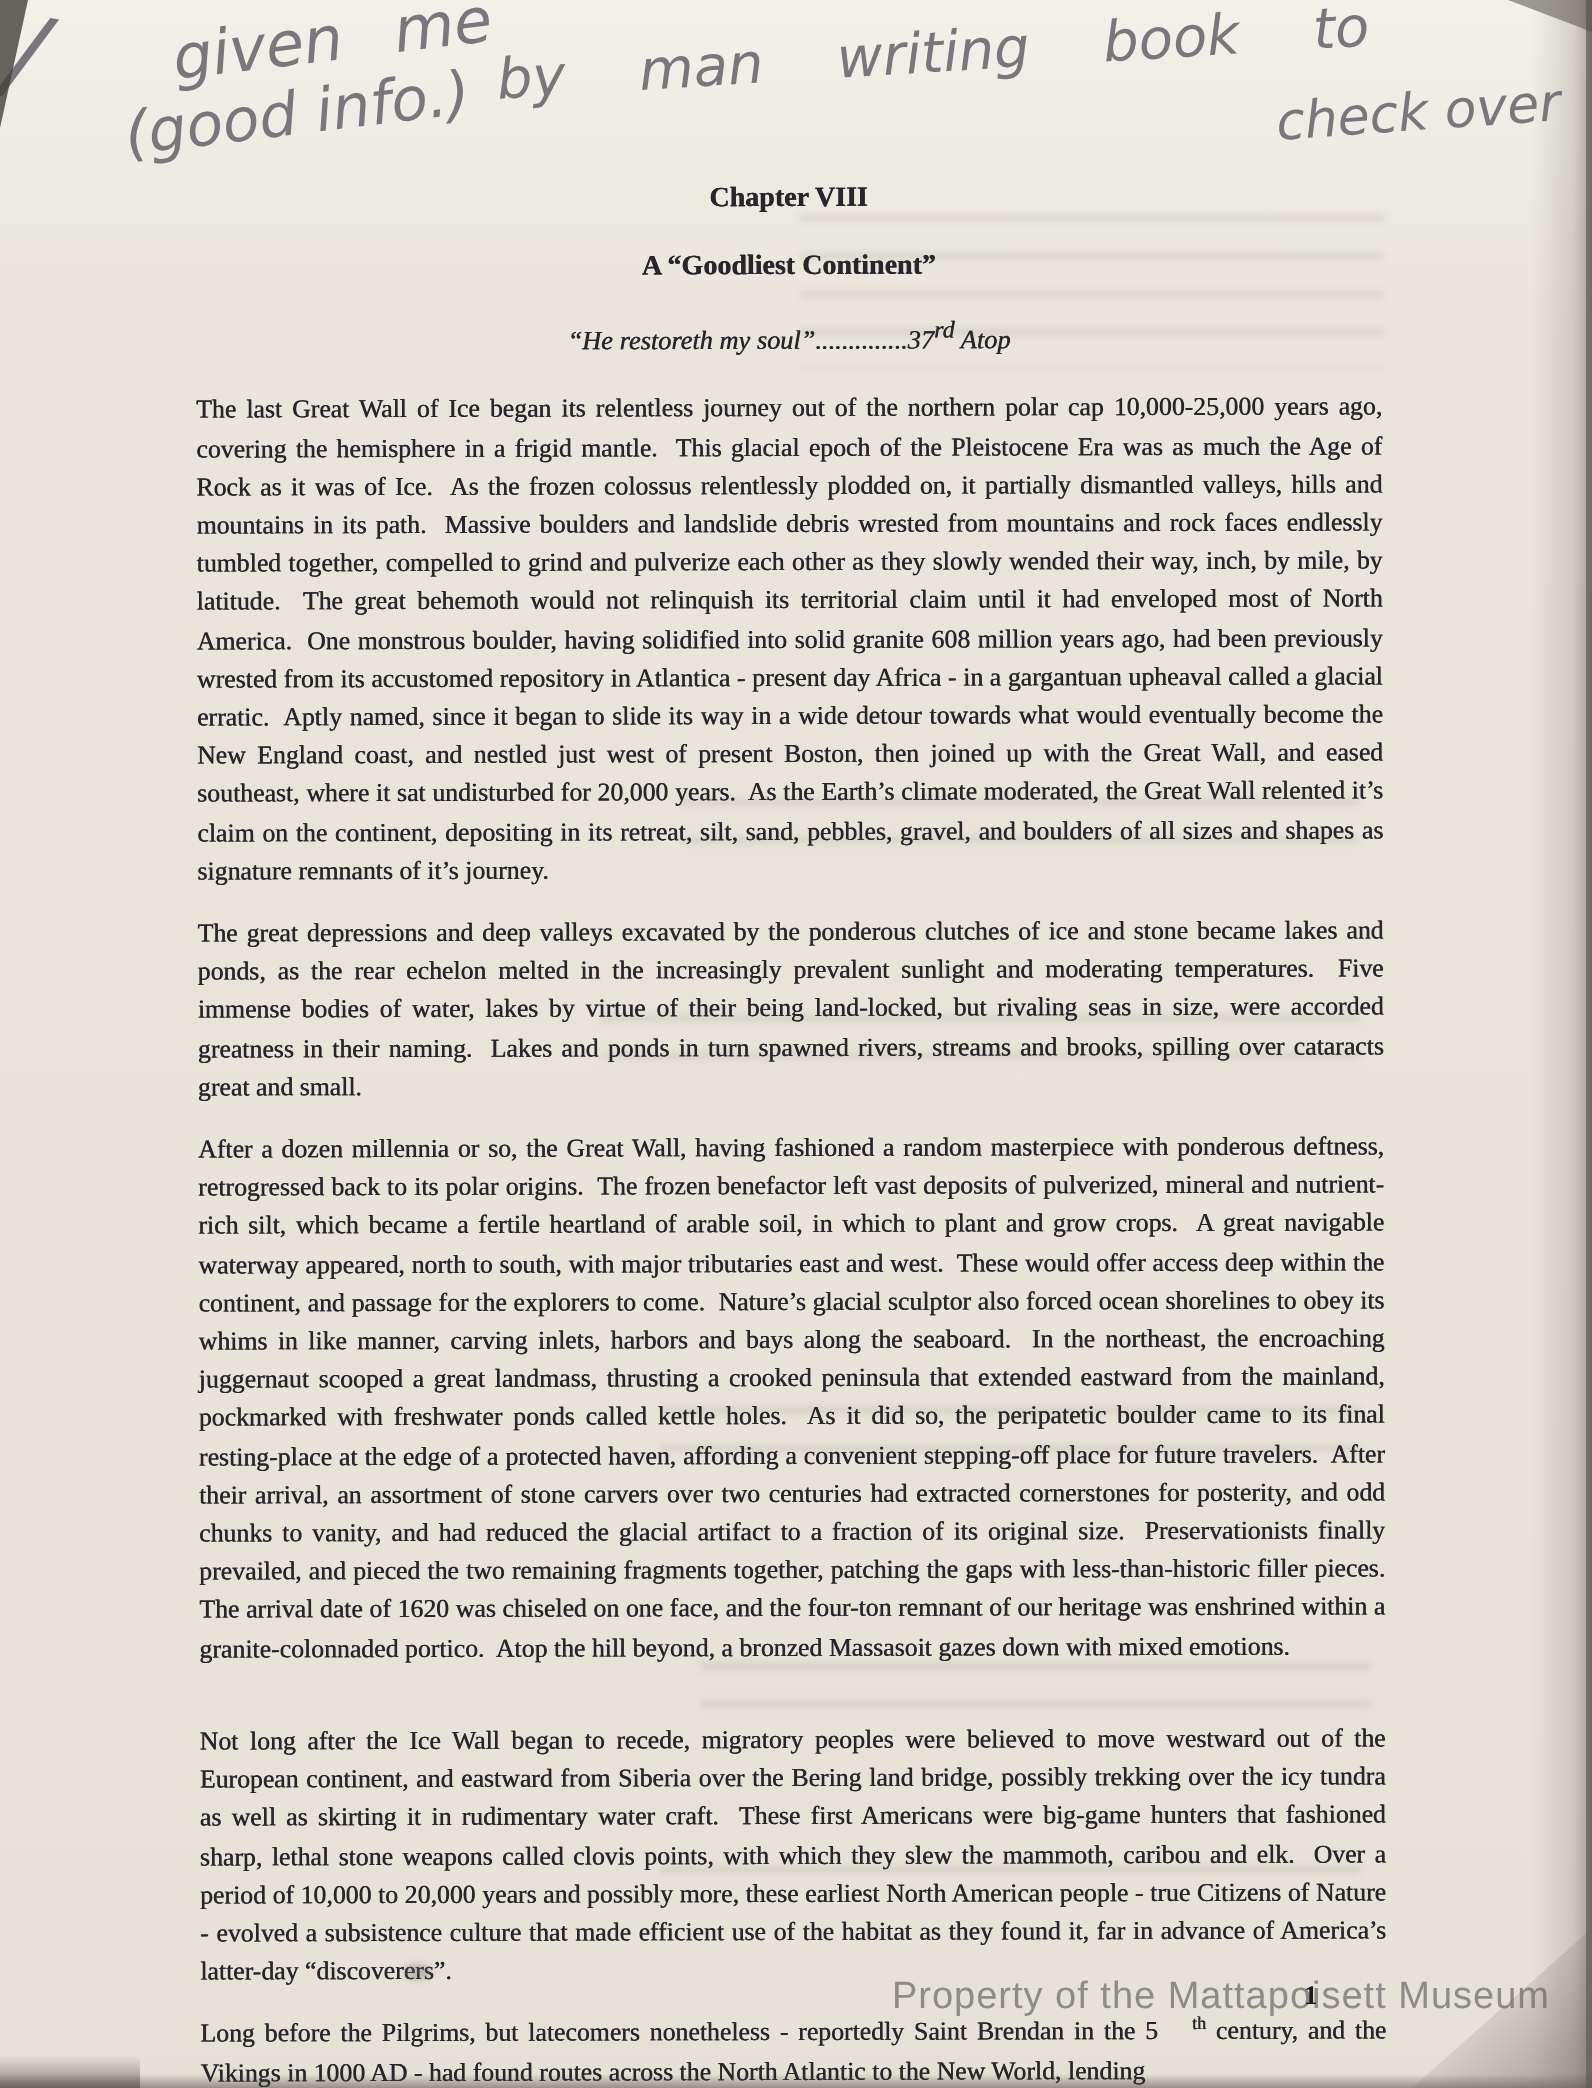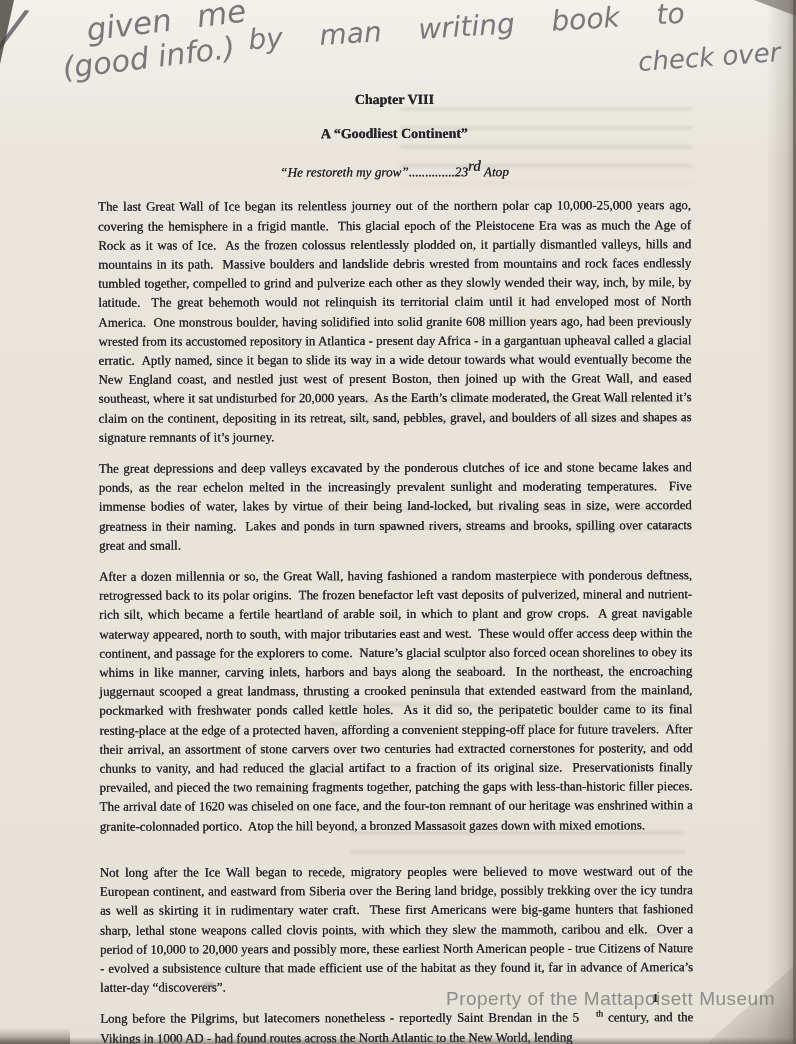--- a/index.html
+++ b/index.html
@@ -36,21 +36,21 @@
   .hw-a{left:86px;top:2px;font-size:31px;transform:rotate(-7deg);word-spacing:16px;}
   .hw-b{left:62px;top:40px;font-size:30px;transform:rotate(-7deg);}
   .hw-c{left:248px;top:10px;font-size:28px;transform:rotate(-3.5deg);word-spacing:28px;}
   .hw-d{left:638px;top:42px;font-size:26px;transform:rotate(-4deg);}
   
   .doc{position:absolute;left:99px;top:92px;width:593px;color:#26262b;
     transform:rotate(-0.15deg);text-shadow:0.25px 0 0 currentColor;}
   .doc .chapter{font-size:14px;font-weight:bold;text-align:center;margin:0 0 18px 0;}
   .doc .title{font-size:14px;font-weight:bold;text-align:center;margin:0 0 16px 0;}
   .doc .epigraph{font-size:13.2px;font-style:italic;text-align:center;margin:0 0 17px 0;}
-  .doc .epigraph sup{font-size:15px;}
+  .doc .epigraph sup{font-size:12px;}
   .doc p{font-size:12.9px;line-height:19.2px;text-align:justify;margin:0 0 12px 0;white-space:pre-wrap;}
   .doc p.gap-before{margin-top:27px;}
   .doc p sup{font-size:9px;line-height:0;padding-left:17px;}
   
   .watermark{position:absolute;left:0;top:988px;width:775px;text-align:right;
     font-family:"Liberation Sans","DejaVu Sans",sans-serif;font-size:19px;
     color:#8d8c8a;letter-spacing:.5px;}
   .page-number{position:absolute;left:652px;top:990px;font-size:13.5px;
     color:#1c1c1e;font-family:"Liberation Serif",serif;font-weight:bold;}
 </style>
@@ -68,21 +68,21 @@
 
   <div class="hw hw-tick">/</div>
   <div class="hw hw-a">given me</div>
   <div class="hw hw-b">(good info.)</div>
   <div class="hw hw-c">by man writing book to</div>
   <div class="hw hw-d">check over</div>
 
   <div class="doc">
     <div class="chapter">Chapter VIII</div>
     <div class="title">A “Goodliest Continent”</div>
-    <div class="epigraph"><span>“He restoreth my grow”..............</span><span>23</span><sup>rd</sup><span> Atop</span></div>
+    <div class="epigraph"><span>“He restoreth my soul”..............</span><span>37</span><sup>rd</sup><span> Atop</span></div>
 
     <p>The last Great Wall of Ice began its relentless journey out of the northern polar cap 10,000-25,000 years ago, covering the hemisphere in a frigid mantle.  This glacial epoch of the Pleistocene Era was as much the Age of Rock as it was of Ice.  As the frozen colossus relentlessly plodded on, it partially dismantled valleys, hills and mountains in its path.  Massive boulders and landslide debris wrested from mountains and rock faces endlessly tumbled together, compelled to grind and pulverize each other as they slowly wended their way, inch, by mile, by latitude.  The great behemoth would not relinquish its territorial claim until it had enveloped most of North America.  One monstrous boulder, having solidified into solid granite 608 million years ago, had been previously wrested from its accustomed repository in Atlantica - present day Africa - in a gargantuan upheaval called a glacial erratic.  Aptly named, since it began to slide its way in a wide detour towards what would eventually become the New England coast, and nestled just west of present Boston, then joined up with the Great Wall, and eased southeast, where it sat undisturbed for 20,000 years.  As the Earth’s climate moderated, the Great Wall relented it’s claim on the continent, depositing in its retreat, silt, sand, pebbles, gravel, and boulders of all sizes and shapes as signature remnants of it’s journey.</p>
     <p>The great depressions and deep valleys excavated by the ponderous clutches of ice and stone became lakes and ponds, as the rear echelon melted in the increasingly prevalent sunlight and moderating temperatures.  Five immense bodies of water, lakes by virtue of their being land-locked, but rivaling seas in size, were accorded greatness in their naming.  Lakes and ponds in turn spawned rivers, streams and brooks, spilling over cataracts great and small.</p>
     <p>After a dozen millennia or so, the Great Wall, having fashioned a random masterpiece with ponderous deftness, retrogressed back to its polar origins.  The frozen benefactor left vast deposits of pulverized, mineral and nutrient-rich silt, which became a fertile heartland of arable soil, in which to plant and grow crops.  A great navigable waterway appeared, north to south, with major tributaries east and west.  These would offer access deep within the continent, and passage for the explorers to come.  Nature’s glacial sculptor also forced ocean shorelines to obey its whims in like manner, carving inlets, harbors and bays along the seaboard.  In the northeast, the encroaching juggernaut scooped a great landmass, thrusting a crooked peninsula that extended eastward from the mainland, pockmarked with freshwater ponds called kettle holes.  As it did so, the peripatetic boulder came to its final resting-place at the edge of a protected haven, affording a convenient stepping-off place for future travelers.  After their arrival, an assortment of stone carvers over two centuries had extracted cornerstones for posterity, and odd chunks to vanity, and had reduced the glacial artifact to a fraction of its original size.  Preservationists finally prevailed, and pieced the two remaining fragments together, patching the gaps with less-than-historic filler pieces.  The arrival date of 1620 was chiseled on one face, and the four-ton remnant of our heritage was enshrined within a granite-colonnaded portico.  Atop the hill beyond, a bronzed Massasoit gazes down with mixed emotions.</p>
     <p class="gap-before">Not long after the Ice Wall began to recede, migratory peoples were believed to move westward out of the European continent, and eastward from Siberia over the Bering land bridge, possibly trekking over the icy tundra as well as skirting it in rudimentary water craft.  These first Americans were big-game hunters that fashioned sharp, lethal stone weapons called clovis points, with which they slew the mammoth, caribou and elk.  Over a period of 10,000 to 20,000 years and possibly more, these earliest North American people - true Citizens of Nature - evolved a subsistence culture that made efficient use of the habitat as they found it, far in advance of America’s latter-day “discoverers”.</p>
     <p><span>Long before the Pilgrims, but latecomers nonetheless - reportedly Saint Brendan in the 5</span><sup>th</sup><span> century, and the Vikings in 1000 AD - had found routes across the North Atlantic to the New World, lending</span></p>
   </div>
 
   <div class="watermark">Property of the Mattapoisett Museum</div>
   <div class="page-number">1</div>

